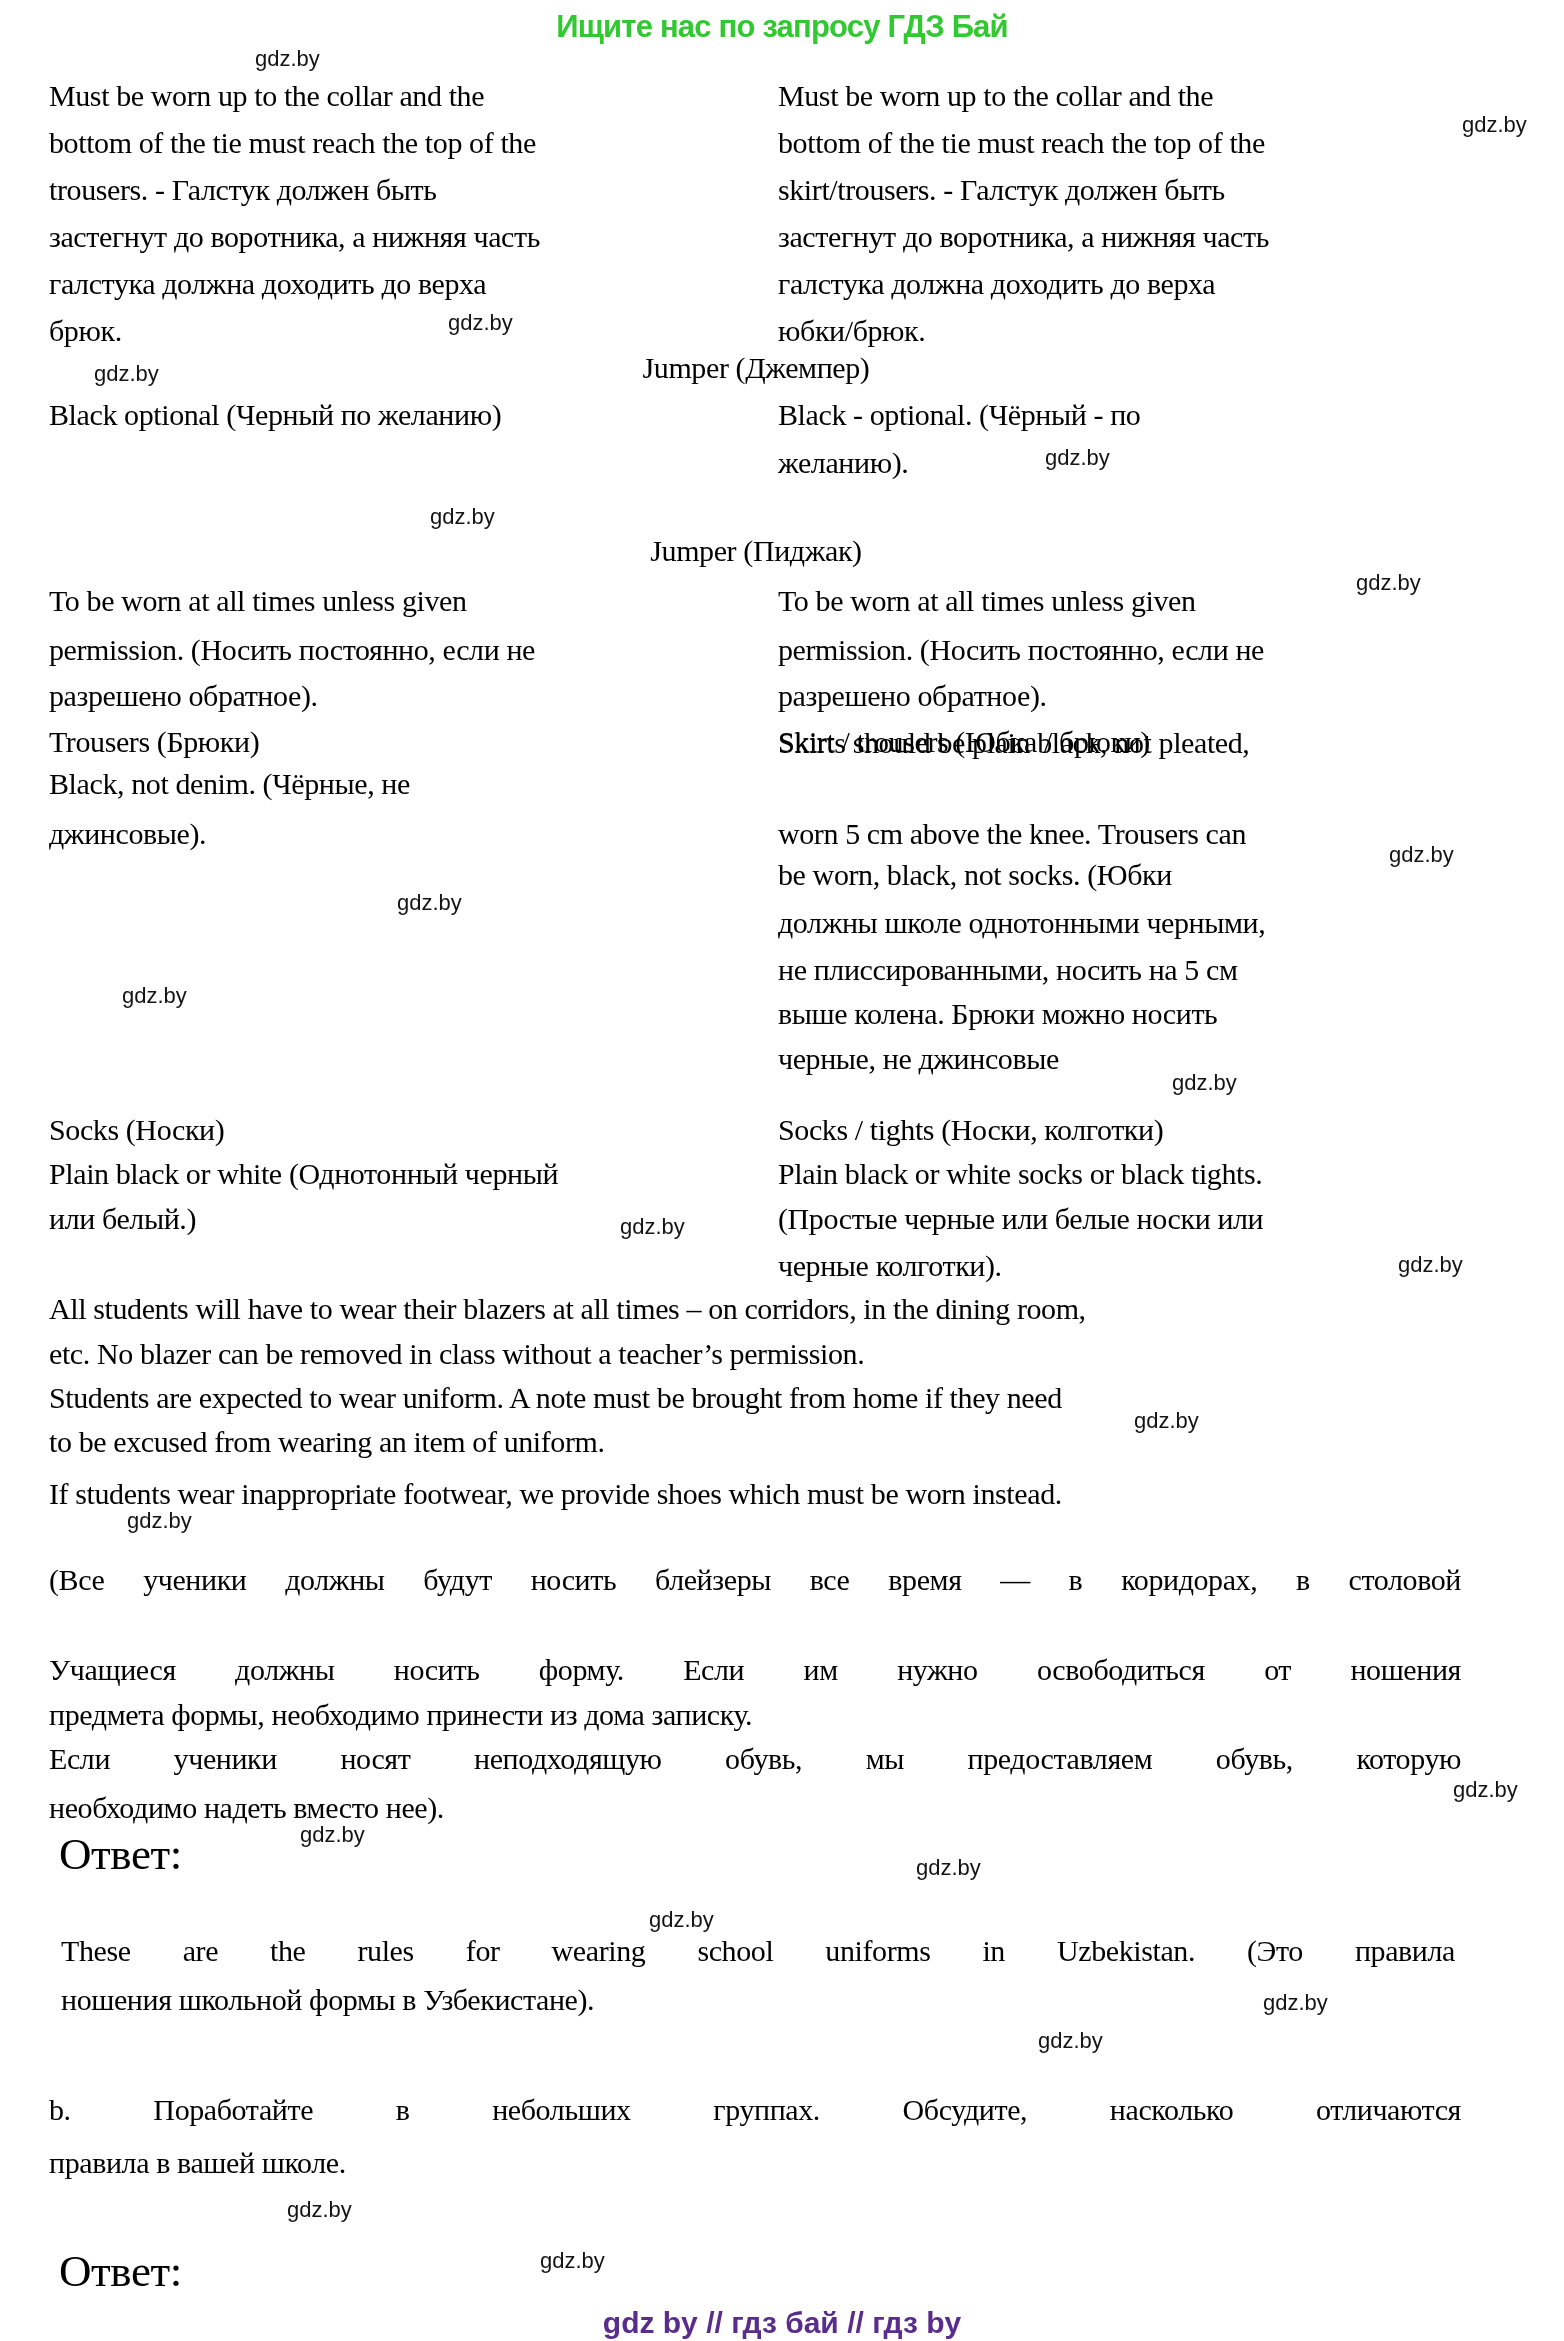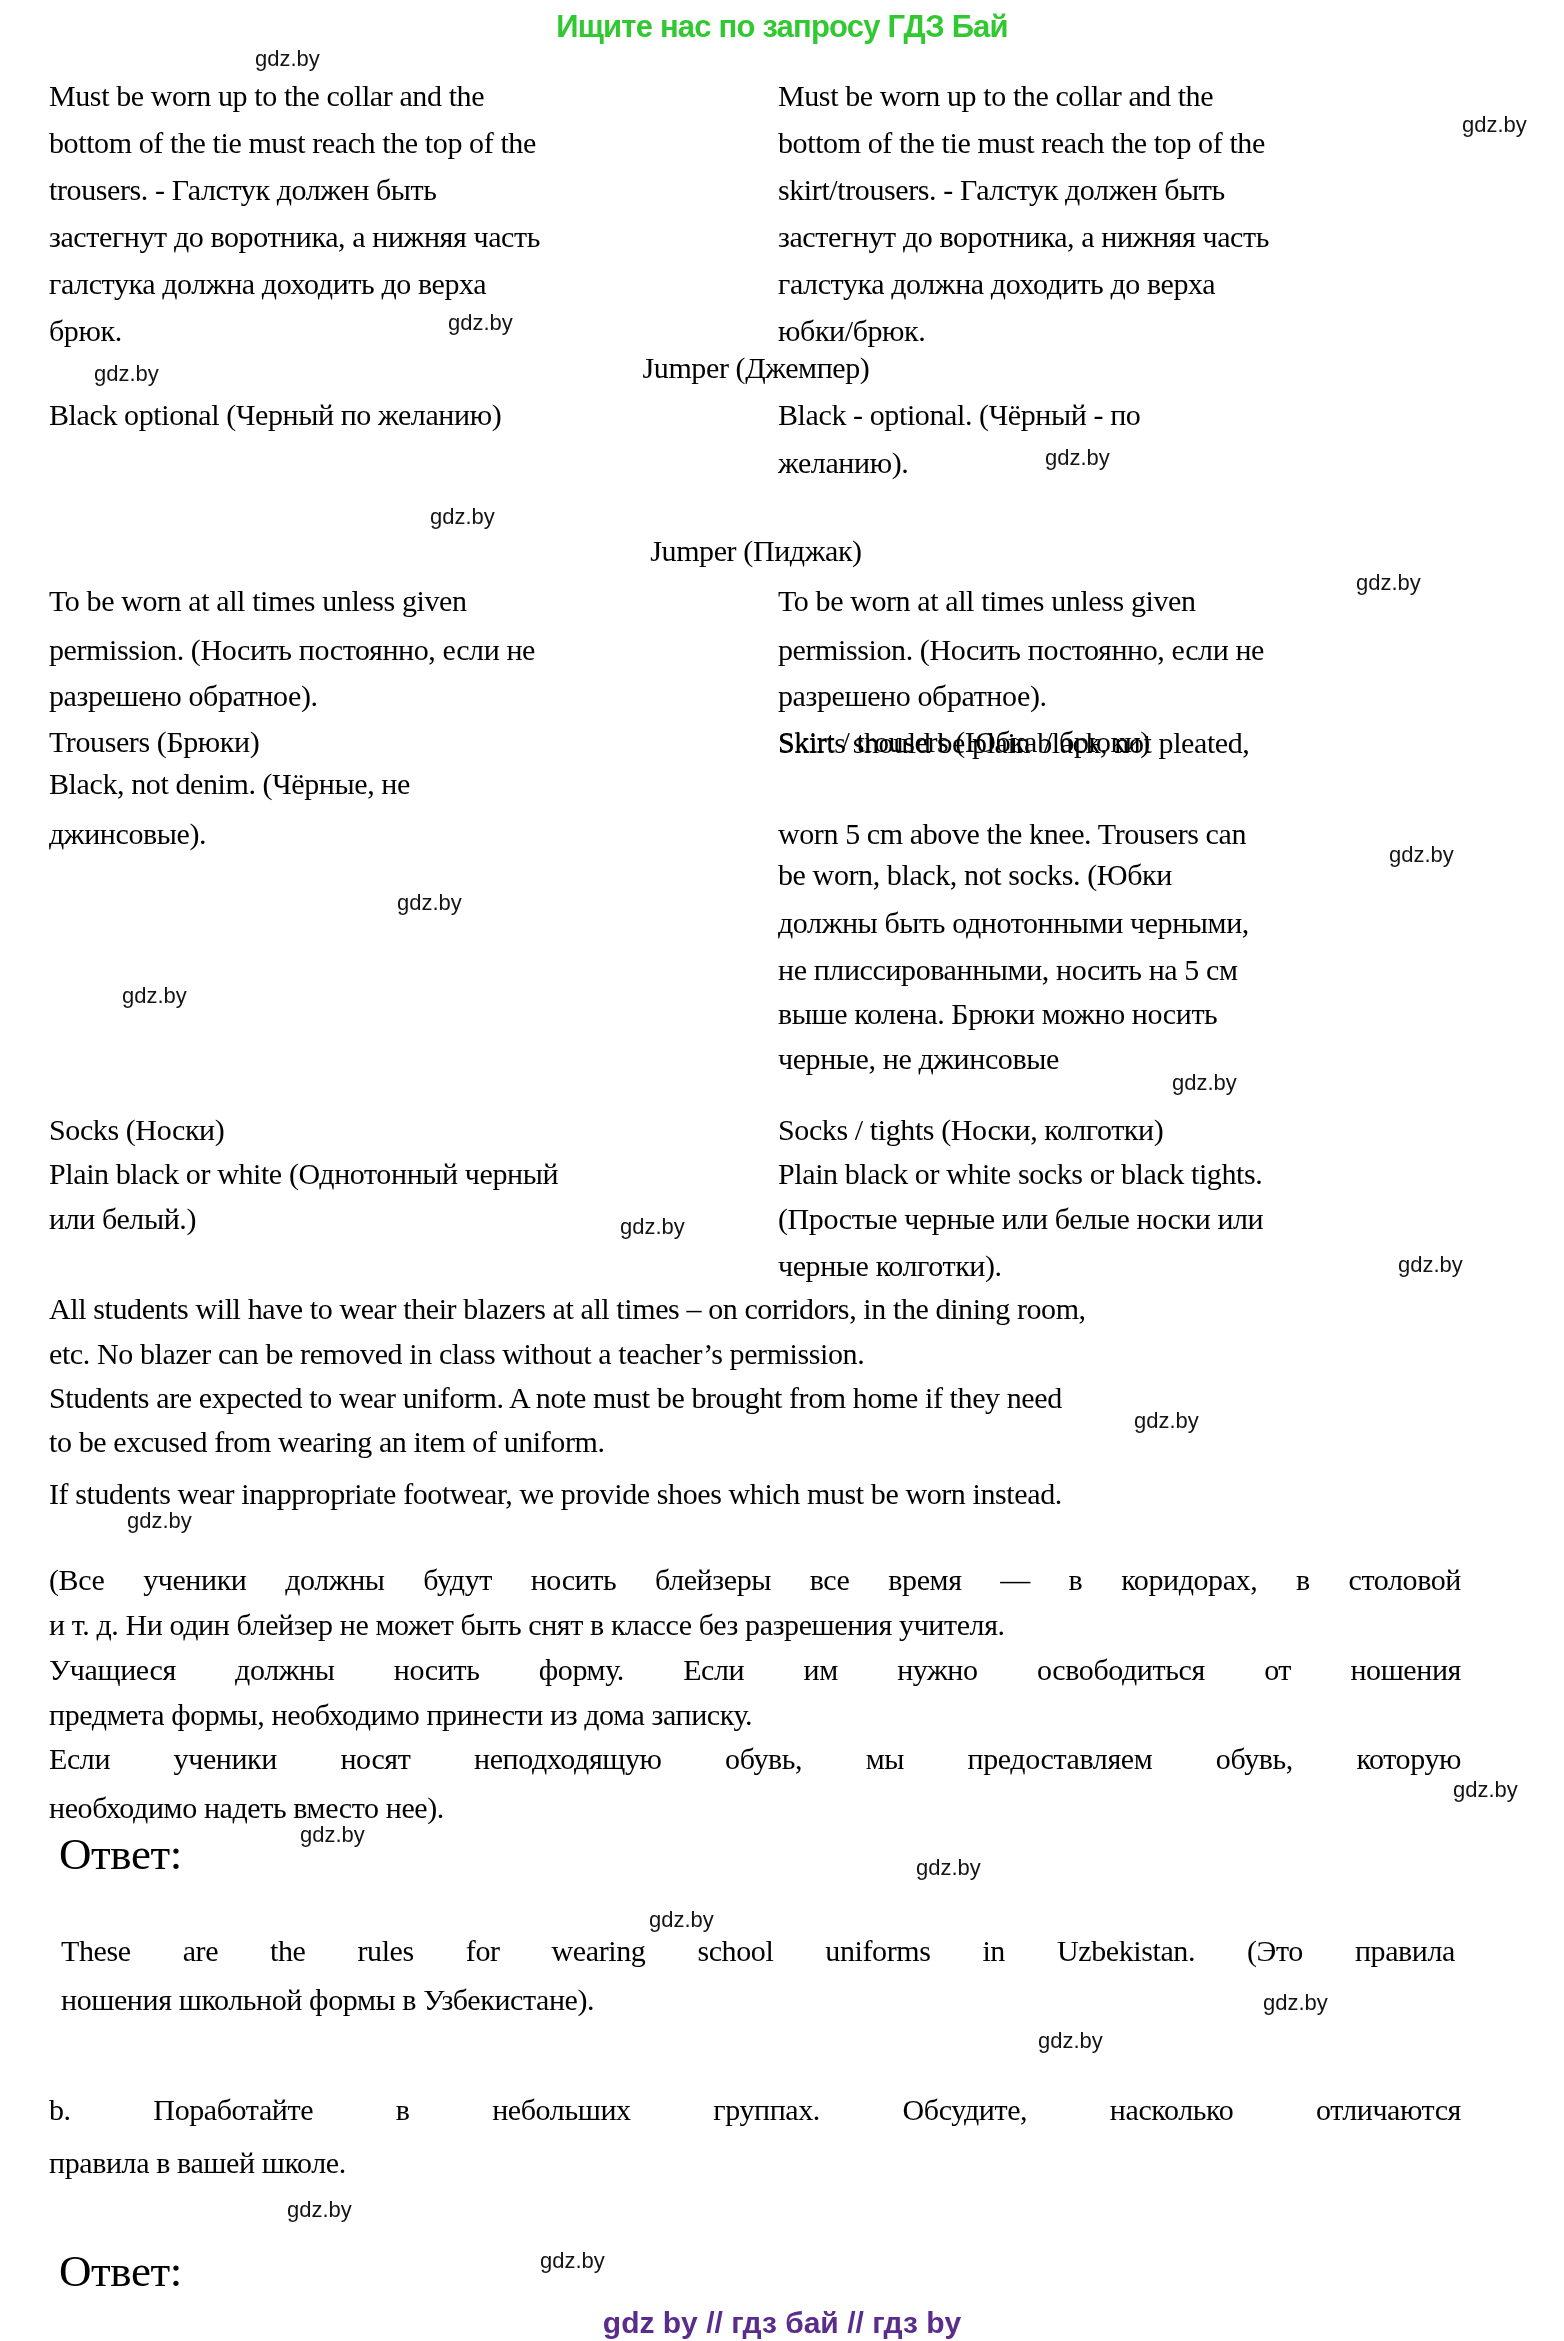--- a/index.html
+++ b/index.html
@@ -115,42 +115,41 @@
   <div class="ln" style="left:49px;top:767px">Black, not denim. (Чёрные, не</div>
   <div class="ln" style="left:49px;top:817px">джинсовые).</div>
 
   <div class="ln" style="left:778px;top:584px">To be worn at all times unless given</div>
   <div class="ln" style="left:778px;top:633px">permission. (Носить постоянно, если не</div>
   <div class="ln" style="left:778px;top:679px">разрешено обратное).</div>
   <div class="ln" style="left:778px;top:725px">Skirt / trousers (Юбка / брюки)</div>
   <div class="ln" style="left:778px;top:726px">Skirts should be plain black, not pleated,</div>
   <div class="ln" style="left:778px;top:817px">worn 5 cm above the knee. Trousers can</div>
   <div class="ln" style="left:778px;top:858px">be worn, black, not socks. (Юбки</div>
-  <div class="ln" style="left:778px;top:906px">должны быть однотонными черными,</div>
+  <div class="ln" style="left:778px;top:906px">должны школе однотонными черными,</div>
   <div class="ln" style="left:778px;top:953px">не плиссированными, носить на 5 см</div>
   <div class="ln" style="left:778px;top:997px">выше колена. Брюки можно носить</div>
   <div class="ln" style="left:778px;top:1042px">черные, не джинсовые</div>
 
   <div class="ln" style="left:49px;top:1113px">Socks (Носки)</div>
   <div class="ln" style="left:49px;top:1157px">Plain black or white (Однотонный черный</div>
   <div class="ln" style="left:49px;top:1202px">или белый.)</div>
 
   <div class="ln" style="left:778px;top:1113px">Socks / tights (Носки, колготки)</div>
   <div class="ln" style="left:778px;top:1157px">Plain black or white socks or black tights.</div>
   <div class="ln" style="left:778px;top:1202px">(Простые черные или белые носки или</div>
   <div class="ln" style="left:778px;top:1249px">черные колготки).</div>
 
   <div class="ln" style="left:49px;top:1292px">All students will have to wear their blazers at all times – on corridors, in the dining room,</div>
   <div class="ln" style="left:49px;top:1337px">etc. No blazer can be removed in class without a teacher’s permission.</div>
   <div class="ln" style="left:49px;top:1381px">Students are expected to wear uniform. A note must be brought from home if they need</div>
   <div class="ln" style="left:49px;top:1425px">to be excused from wearing an item of uniform.</div>
   <div class="ln" style="left:49px;top:1477px">If students wear inappropriate footwear, we provide shoes which must be worn instead.</div>
 
   <div class="ln just" style="left:49px;top:1563px">(Все ученики должны будут носить блейзеры все время — в коридорах, в столовой</div>
-  <div class="ln" style="left:49px;top:1608px">и т. д. Ни один блейзер не может быть снят в классе без разрешения учителя.</div>
   <div class="ln just" style="left:49px;top:1653px">Учащиеся должны носить форму. Если им нужно освободиться от ношения</div>
   <div class="ln" style="left:49px;top:1698px">предмета формы, необходимо принести из дома записку.</div>
   <div class="ln just" style="left:49px;top:1742px">Если ученики носят неподходящую обувь, мы предоставляем обувь, которую</div>
   <div class="ln" style="left:49px;top:1791px">необходимо надеть вместо нее).</div>
 
   <div class="ans" style="left:59px;top:1828px">Ответ:</div>
   <div class="ln just" style="left:61px;top:1934px;width:1394px">These are the rules for wearing school uniforms in Uzbekistan. (Это правила</div>
   <div class="ln" style="left:61px;top:1983px">ношения школьной формы в Узбекистане).</div>
 
   <div class="ln just" style="left:49px;top:2093px">b. Поработайте в небольших группах. Обсудите, насколько отличаются</div>

